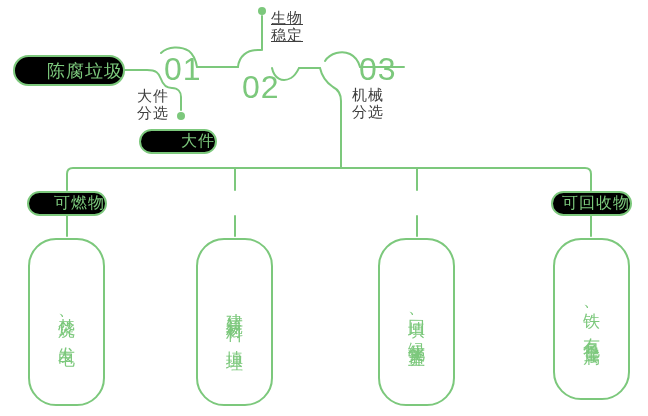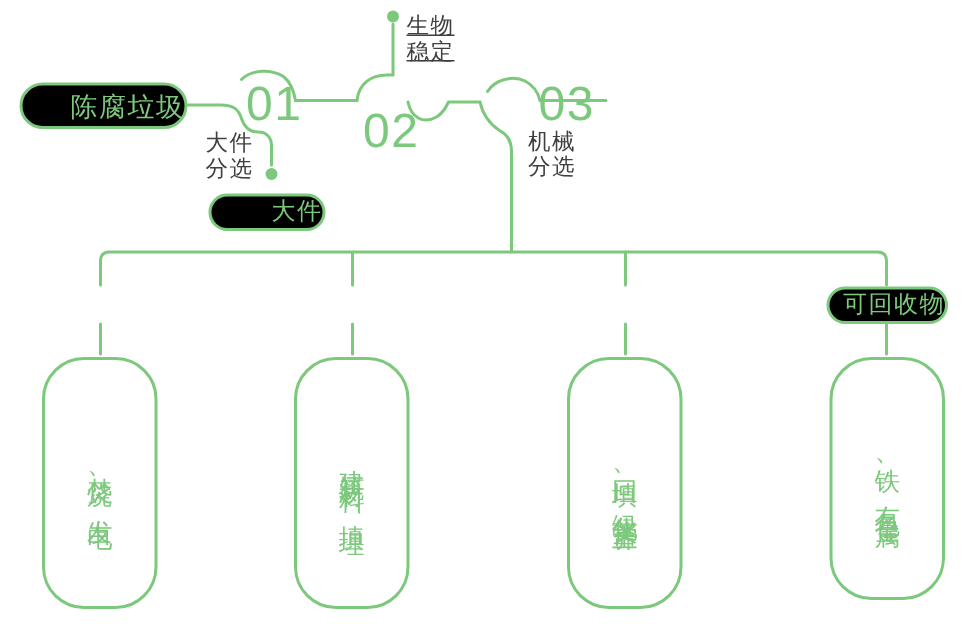--- a/index.html
+++ b/index.html
@@ -78,20 +78,23 @@
 分选</div>
   <div class="dark-label" style="left:271px; top:9px;text-decoration:underline;">生物
 稳定</div>
   <div class="dark-label" style="left:352px; top:86px;">机械
 分选</div>
 
   <div class="pill small" style="left:139px; top:129px; width:78px; height:25px;">
     <span>大件</span>
   </div>
 
+  <div class="pill small" style="left:27px; top:191px; width:80px; height:25px;">
+    <span>可燃物</span>
+  </div>
   <div class="pill small" style="left:551px; top:191px; width:81px; height:25px;">
     <span>可回收物</span>
   </div>
 
   <div class="vbox" style="left:28px; top:238px; width:77px; height:168px;">
     <span class="vtext">焚烧、发电</span>
   </div>
   <div class="vbox" style="left:196px; top:238px; width:77px; height:168px;">
     <span class="vtext">建筑材料、填埋</span>
   </div>

